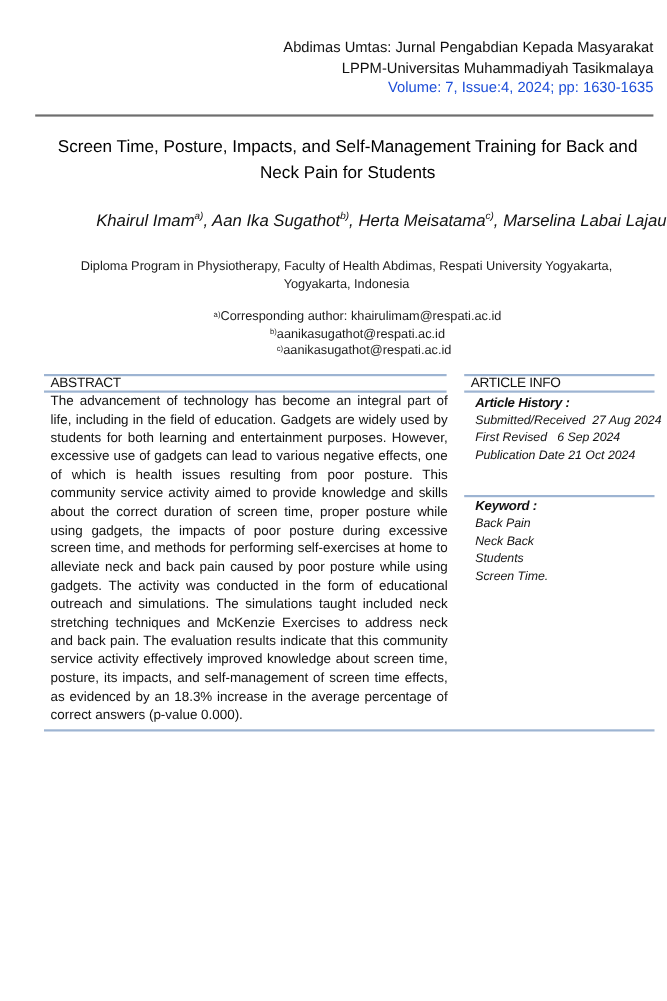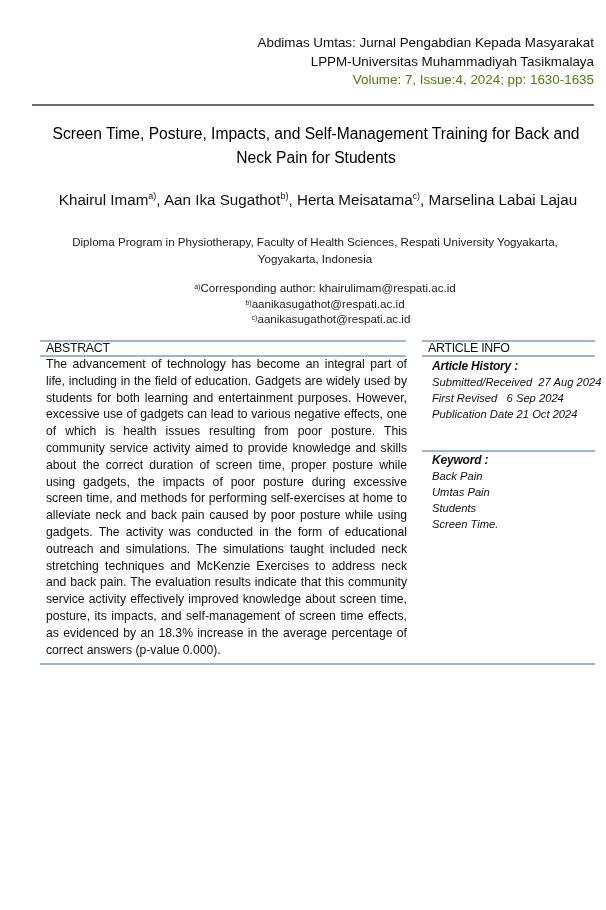--- a/index.html
+++ b/index.html
@@ -1,25 +1,25 @@
 <!DOCTYPE html>
 <html><head>
   <meta charset="utf-8">
   <style>
     html, body { margin: 0; padding: 0; background: #ffffff; }
     body { width: 606px; height: 910px; position: relative; overflow: hidden;
            font-family: "Liberation Sans", sans-serif; color: #111; }
     .journal-header { position: absolute; right: 12px; top: 34px; text-align: right; }
     .journal-header .jh-line { font-size: 13.4px; line-height: 18.5px; white-space: nowrap; }
-    .journal-header .jh-line.light { color: #4d7c0f; }
+    .journal-header .jh-line.light { color: #1d4ed8; }
     .header-rule { position: absolute; left: 32px; top: 104px; width: 562px; height: 2px; background: #6e6e6e; }
     .title { position: absolute; left: 26px; top: 122px; width: 580px; text-align: center;
              font-size: 15.6px; line-height: 24px; color: #000000; }
-    .authors { position: absolute; left: 30px; top: 191px; width: 576px; text-align: center;
-               font-size: 15.2px; color: #111; white-space: nowrap; }
+    .authors { position: absolute; left: 30px; top: 191px; width: 576px; text-align: right;
+               font-size: 15.2px; color: #111; white-space: nowrap; font-style: italic; }
     .authors sup { font-size: 9px; vertical-align: 6px; }
     .affiliation { position: absolute; left: 40px; top: 233px; width: 550px; text-align: center;
                    font-size: 11.6px; line-height: 17px; color: #1a1a1a; }
     .contacts { position: absolute; left: 150px; top: 280px; width: 350px; text-align: center;
                 font-size: 11.6px; line-height: 14.5px; color: #1a1a1a; }
     .contacts sup { font-size: 7px; vertical-align: 3px; }
     .rule-blue { position: absolute; height: 2px; background: #9db4d2; }
     .section-head { position: absolute; font-size: 12.4px; font-weight: normal; color: #111;
                     letter-spacing: -0.3px; }
     .abstract-body { position: absolute; left: 46px; top: 356px; width: 361px; font-size: 12.2px;
@@ -42,21 +42,21 @@
 <div class="title">
   <div>Screen Time, Posture, Impacts, and Self-Management Training for Back and</div>
   <div>Neck Pain for Students</div>
 </div>
 
 <div class="authors">
   <span>Khairul Imam</span><sup>a)</sup><span>, </span><span>Aan Ika Sugathot</span><sup>b)</sup><span>, </span><span>Herta Meisatama</span><sup>c)</sup><span>, </span><span>Marselina Labai Lajau</span>
 </div>
 
 <div class="affiliation">
-  <div>Diploma Program in Physiotherapy, Faculty of Health Sciences, Respati University Yogyakarta,</div>
+  <div>Diploma Program in Physiotherapy, Faculty of Health Abdimas, Respati University Yogyakarta,</div>
   <div>Yogyakarta, Indonesia</div>
 </div>
 
 <div class="contacts">
   <div><sup>a)</sup><span>Corresponding author: khairulimam@respati.ac.id</span></div>
   <div><sup>b)</sup><span>aanikasugathot@respati.ac.id</span></div>
   <div style="padding-left:12px"><sup>c)</sup><span>aanikasugathot@respati.ac.id</span></div>
 </div>
 
 <div class="rule-blue" style="left:40px; top:340px; width:366px;"></div>
@@ -72,16 +72,16 @@
 <div class="info" style="top:358px;">
   <div class="row sub-head">Article History :</div>
   <div class="row" style="white-space:pre">Submitted/Received  27 Aug 2024</div>
   <div class="row" style="white-space:pre">First Revised   6 Sep 2024</div>
   <div class="row">Publication Date 21 Oct 2024</div>
 </div>
 <div class="rule-blue" style="left:422px; top:450px; width:173px;"></div>
 <div class="info" style="top:452px;">
   <div class="row sub-head">Keyword :</div>
   <div class="row">Back Pain</div>
-  <div class="row">Umtas Pain</div>
+  <div class="row">Neck Back</div>
   <div class="row">Students</div>
   <div class="row">Screen Time.</div>
 </div>
 
 </body></html>

